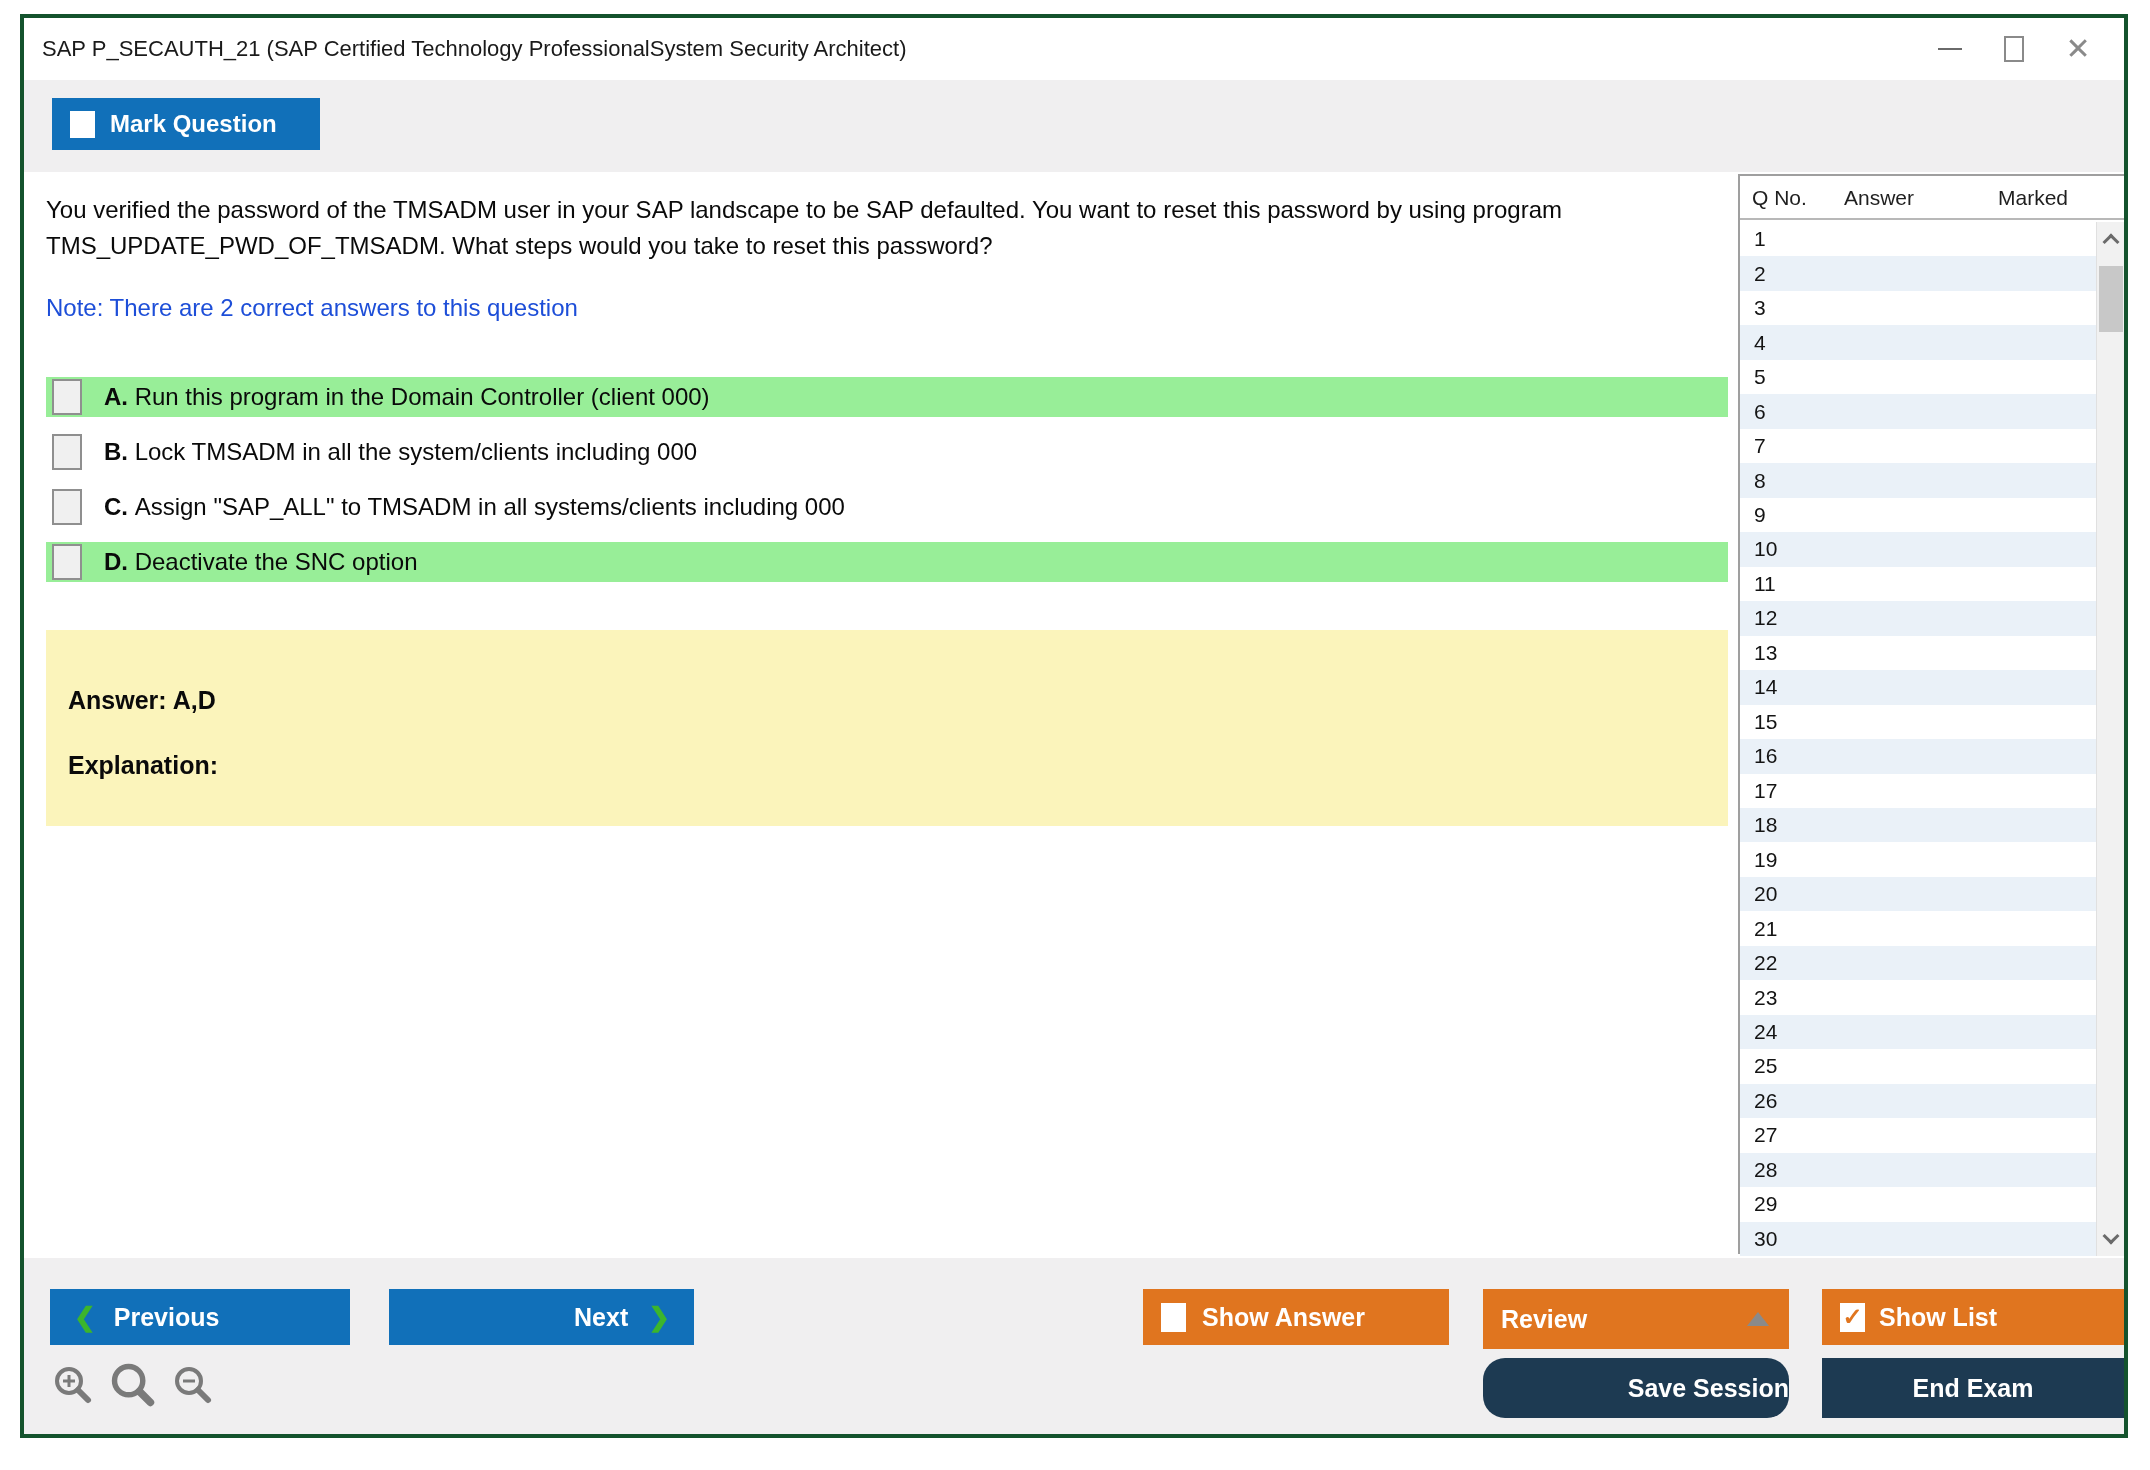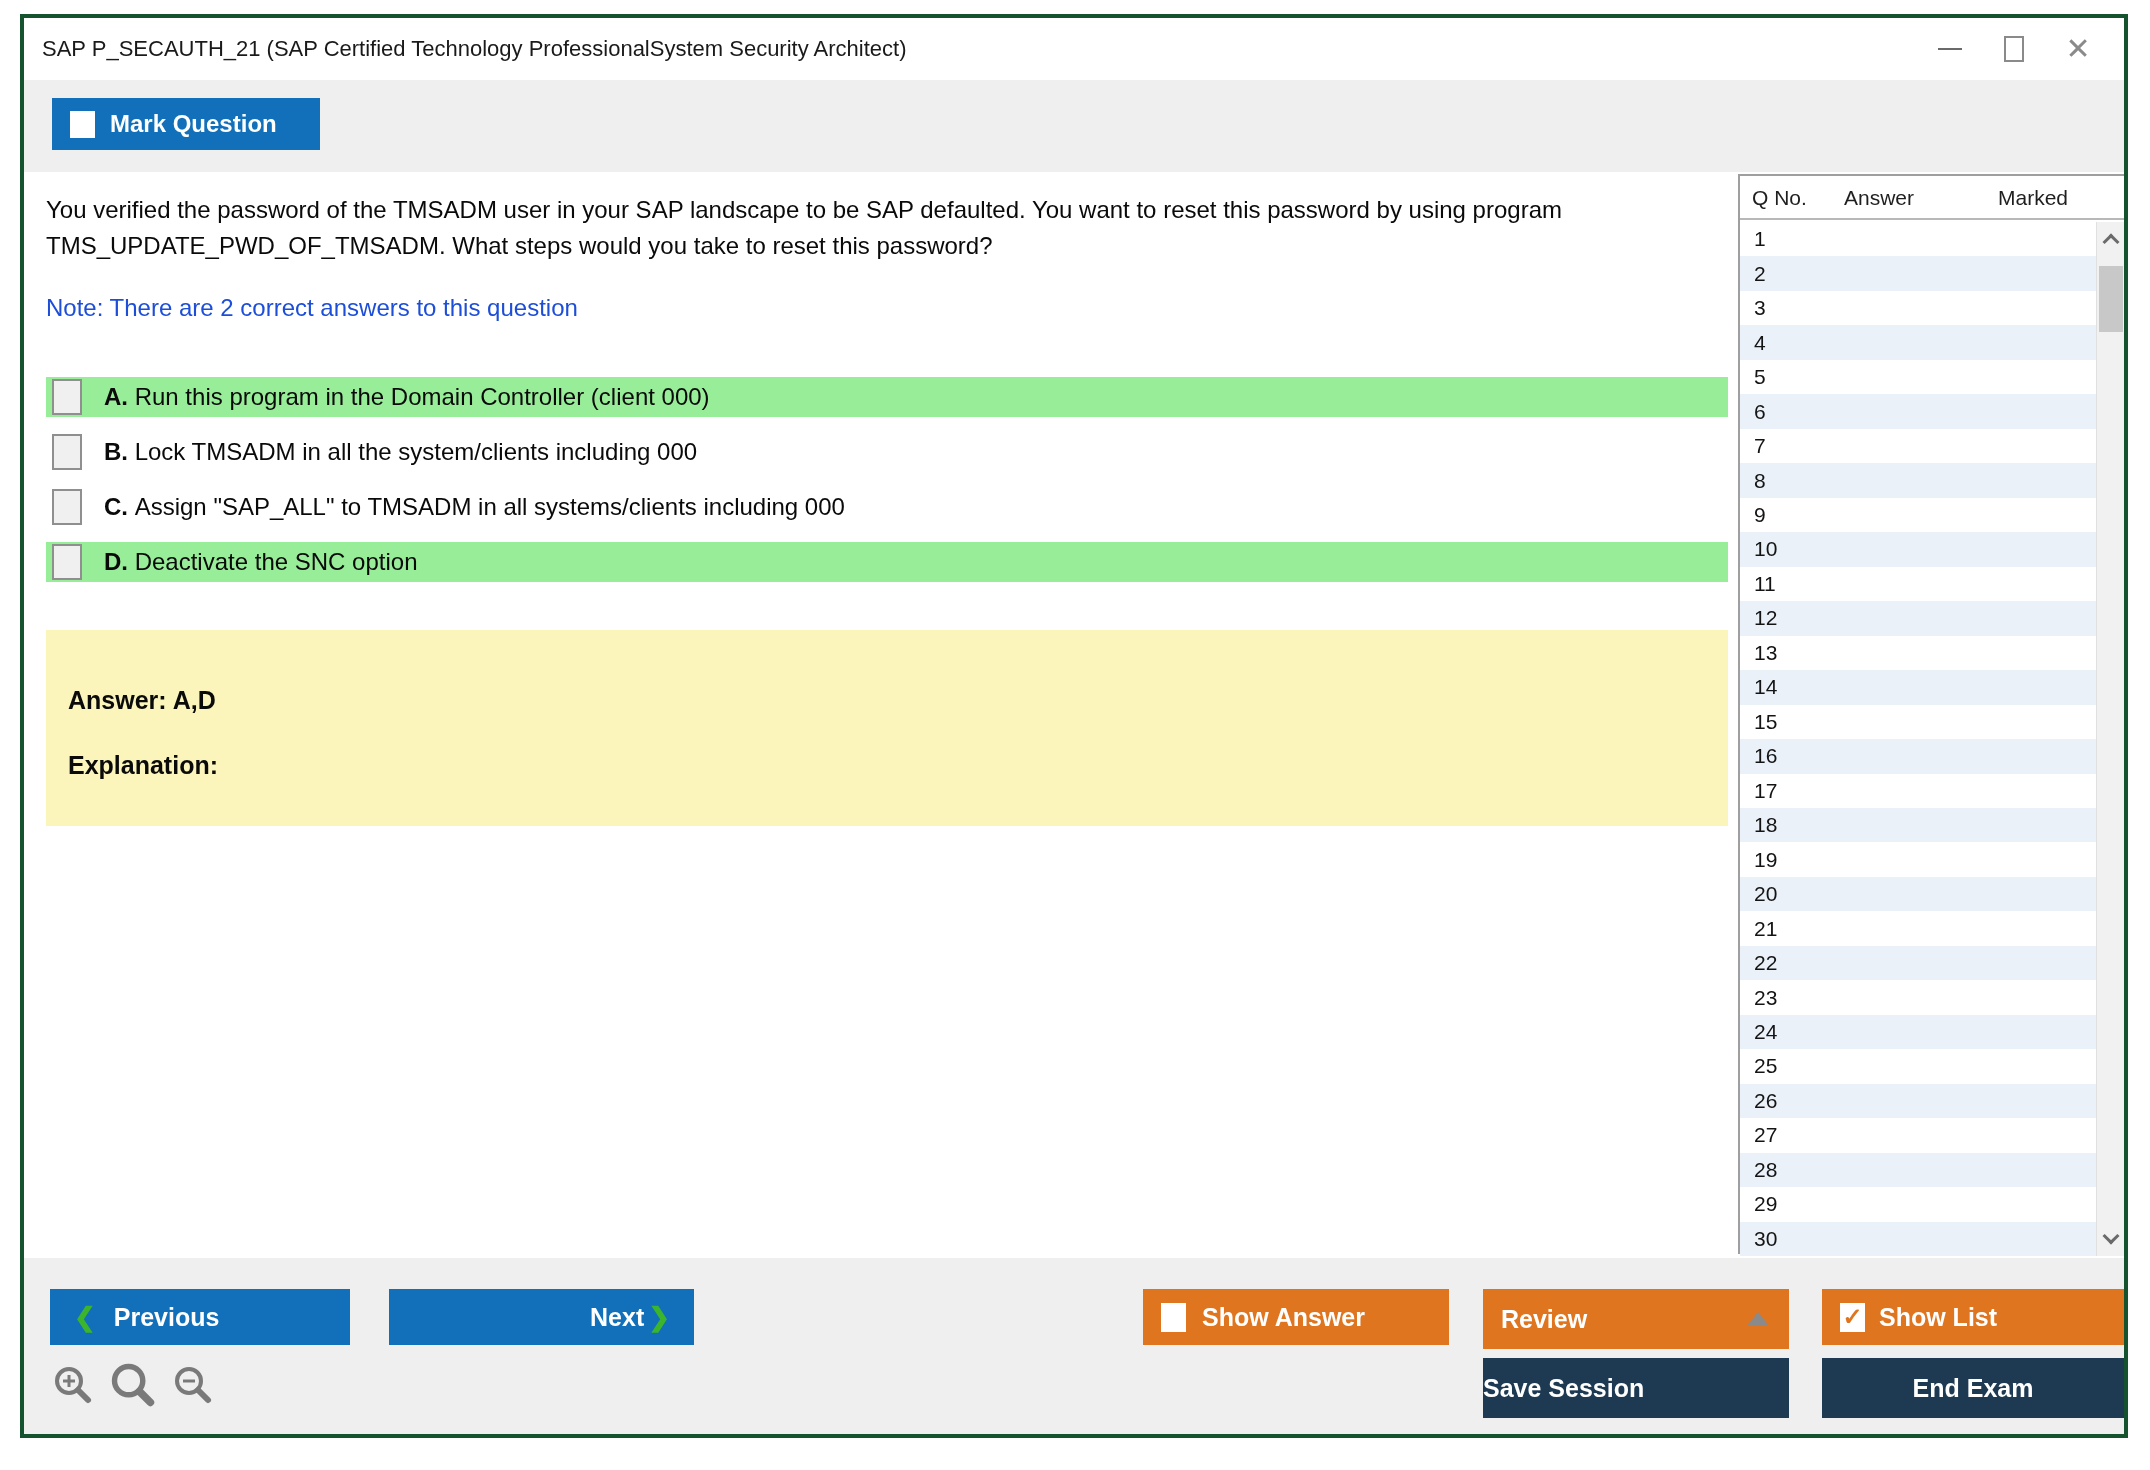--- a/index.html
+++ b/index.html
@@ -59,26 +59,26 @@
   .scroll-down { position:absolute; bottom:14px; left:8px; transform:rotate(225deg); cursor:pointer; }
   .scroll-thumb { position:absolute; top:44px; left:2px; width:24px; height:66px; background:#c8c8c8; cursor:grab; }
 
   
   .footer { position:absolute; left:0; top:1240px; width:100%; height:176px; background:#f0eff0; }
   .btn { position:absolute; display:flex; align-items:center; color:#fff; font-weight:bold; font-size:25px; cursor:pointer; }
   .btn-blue { background:#1170b9; }
   .btn-orange { background:#e0751f; }
   .btn-navy { background:#1d3a52; }
   .btn-prev { left:26px; top:31px; width:300px; height:56px; padding-left:24px; gap:18px; }
-  .btn-next { left:365px; top:31px; width:305px; height:56px; justify-content:flex-end; padding-right:24px; gap:4px; }
+  .btn-next { left:365px; top:31px; width:305px; height:56px; justify-content:flex-end; padding-right:24px; gap:20px; }
   .chev-green { font-size:26px; font-weight:bold; color:#3cb52d; }
   .btn-show-answer { left:1119px; top:31px; width:306px; height:56px; padding-left:18px; gap:16px; }
   .btn-review { left:1459px; top:31px; width:306px; height:60px; padding-left:18px; padding-right:20px; justify-content:space-between; }
   .btn-show-list { left:1798px; top:31px; width:302px; height:56px; padding-left:18px; gap:14px; }
-  .btn-save { left:1459px; top:100px; width:306px; height:60px; justify-content:flex-start; }
+  .btn-save { left:1459px; top:100px; width:306px; height:60px; justify-content:flex-end;border-radius:22px; }
   .btn-end { left:1798px; top:100px; width:302px; height:60px; justify-content:center; }
   .wh-cb { width:25px; height:29px; background:#ffffff; flex:0 0 auto; }
   .wh-cb.checked { display:flex; align-items:center; justify-content:center; color:#e0751f; font-size:24px; font-weight:bold; }
   .tri-up { width:0; height:0; border-left:11px solid transparent; border-right:11px solid transparent; border-bottom:14px solid #8a8a8a; }
 
   .zoom-tools { position:absolute; left:26px; top:102px; display:flex; gap:12px; align-items:center; }
   .zoom-tools svg { cursor:pointer; }
 </style>
 </head>
 <body>

